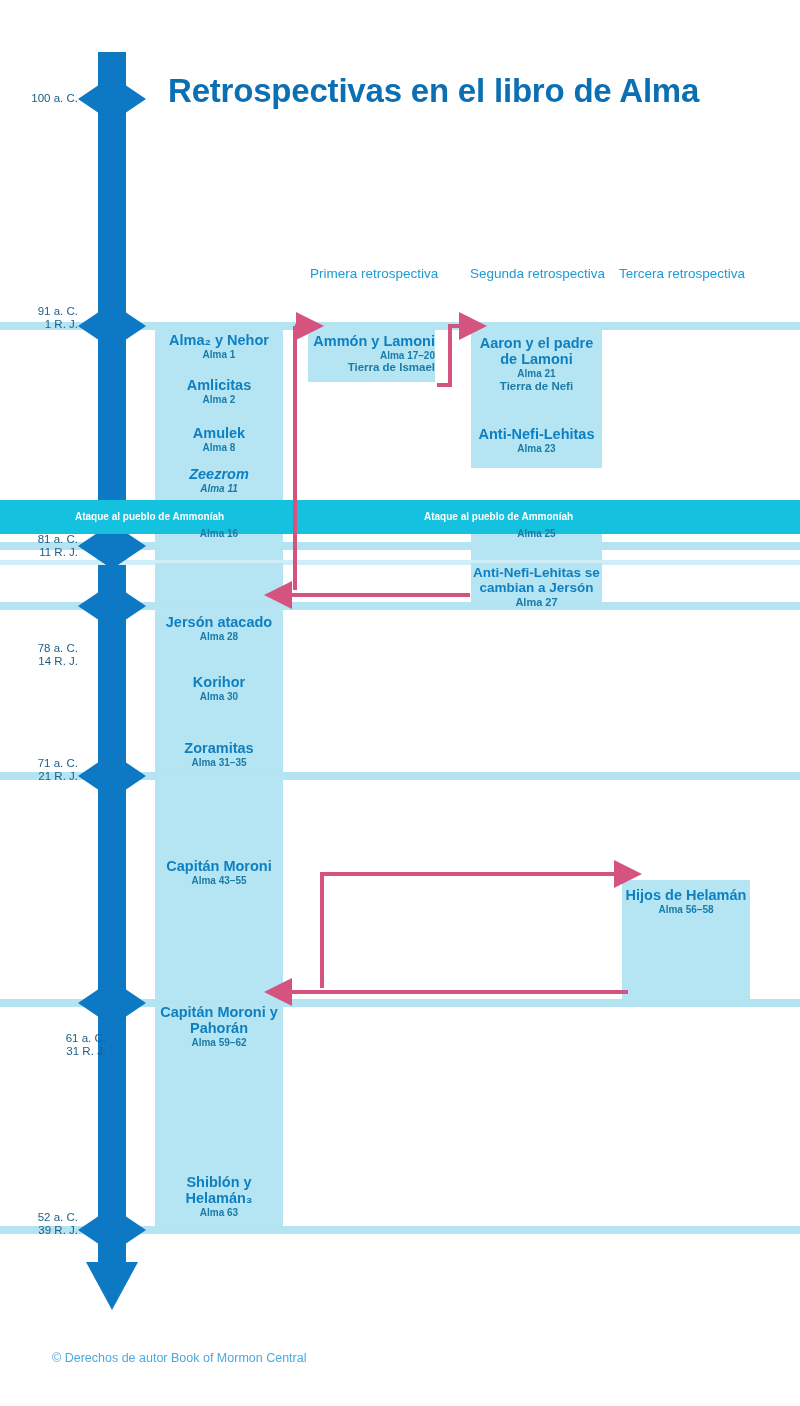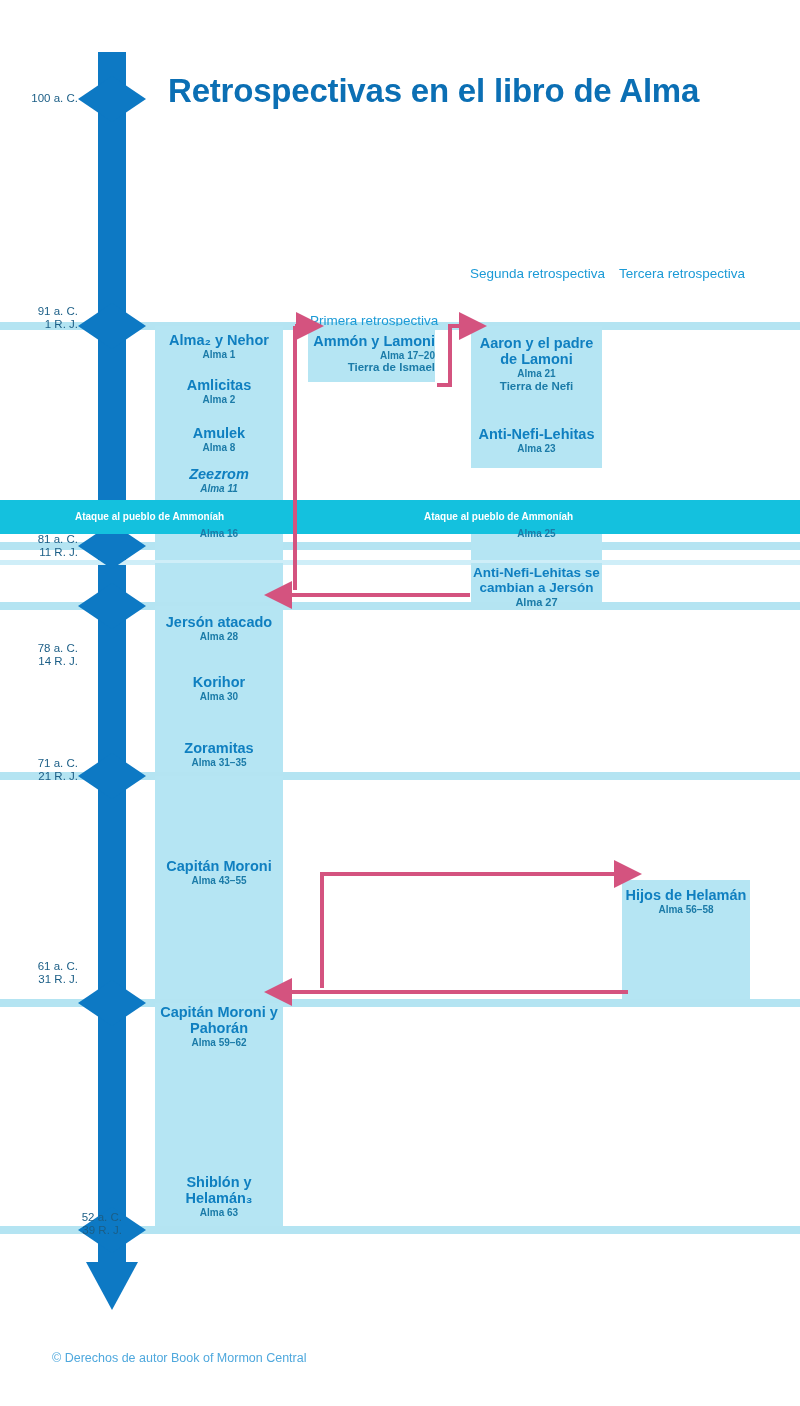--- a/index.html
+++ b/index.html
@@ -190,32 +190,32 @@
     <span class="l2">11 R. J.</span>
   </div>
   <div class="date-label" style="top:606px;margin-top:36px;">
     <span>78 a. C.</span>
     <span class="l2">14 R. J.</span>
   </div>
   <div class="date-label" style="top:757px;">
     <span>71 a. C.</span>
     <span class="l2">21 R. J.</span>
   </div>
-  <div class="date-label" style="top:960px;">
+  <div class="date-label" style="top:1032px;padding-left:28px;">
     <span>61 a. C.</span>
     <span class="l2">31 R. J.</span>
   </div>
-  <div class="date-label" style="top:1211px;padding-left:44px;">
+  <div class="date-label" style="top:1211px;">
     <span>52 a. C.</span>
     <span class="l2">39 R. J.</span>
   </div>
 
   <div class="title">Retrospectivas en el libro de Alma</div>
 
-  <div class="col-header" style="left:310px; top:266px;margin-top:47px;">Primera retrospectiva</div>
+  <div class="col-header" style="left:310px; top:266px;">Primera retrospectiva</div>
   <div class="col-header" style="left:470px; top:266px;">Segunda retrospectiva</div>
   <div class="col-header" style="left:619px; top:266px;">Tercera retrospectiva</div>
 
   <div class="panel" style="left:155px; top:326px;  width:128px; height:182px;"></div>
   <div class="panel" style="left:155px; top:508px;  width:128px; height:34px;"></div>
   <div class="panel" style="left:155px; top:542px;  width:128px; height:18px;"></div>
   <div class="panel" style="left:155px; top:563px;  width:128px; height:39px;"></div>
   <div class="panel" style="left:155px; top:606px;  width:128px; height:166px;"></div>
   <div class="panel" style="left:155px; top:776px;  width:128px; height:223px;"></div>
   <div class="panel" style="left:155px; top:1003px; width:128px; height:223px;"></div>

